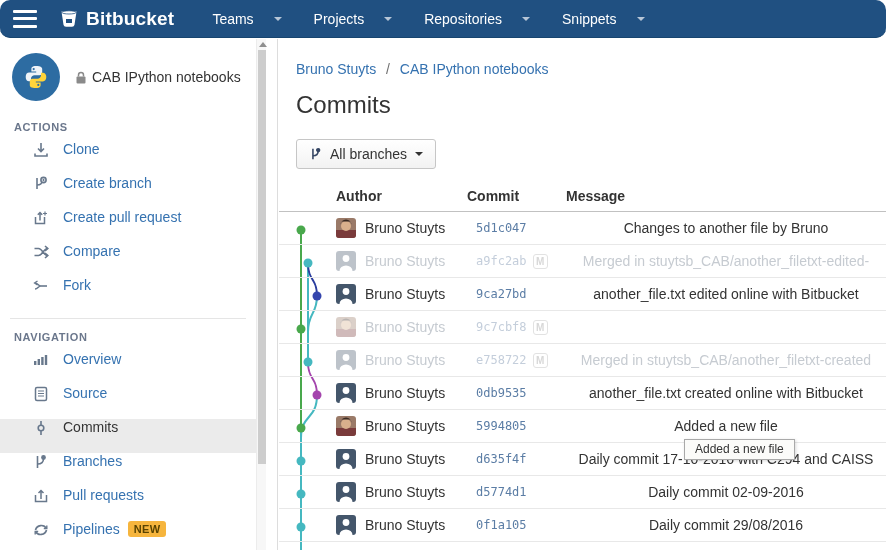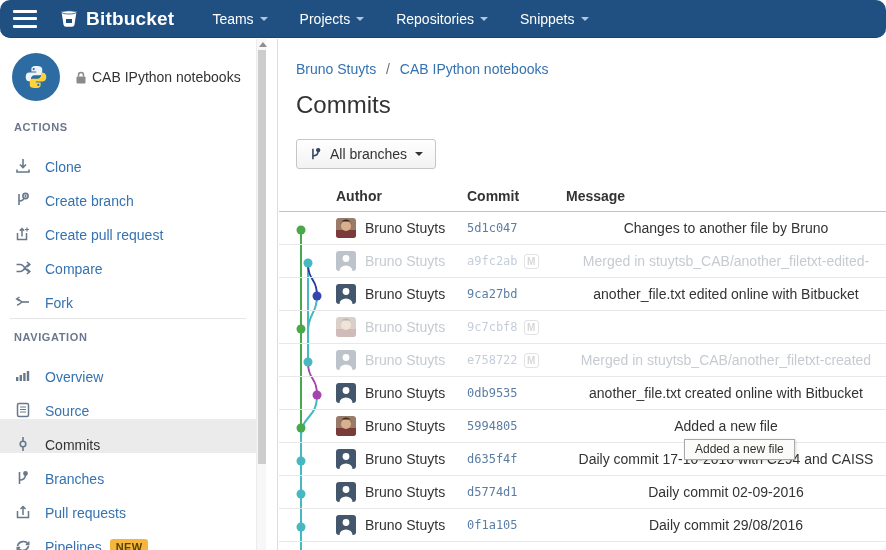--- a/index.html
+++ b/index.html
@@ -11,37 +11,37 @@
     background:#205081; border-bottom:1px solid #17456f;
     display:flex; align-items:center;border-radius:10px; }
   .hamburger { width:24px; height:18px; margin-left:13px; display:flex;
     flex-direction:column; justify-content:space-between; cursor:pointer; }
   .hamburger span { display:block; height:3px; background:#fff; border-radius:1px; }
   .brand { display:flex; align-items:center; margin-left:22px; cursor:pointer; }
   .brand svg { margin-right:7px; }
   .brand-text { color:#fff; font-size:19px; font-weight:bold; letter-spacing:.2px; }
   .nav-menu { display:flex; margin-left:22px; }
   .nav-item { color:#fff; font-size:14px; padding:0 16px; height:38px;
-    display:flex; align-items:center; cursor:pointer; }
+    display:flex; align-items:center; cursor:pointer;gap:14px; }
   .caret { display:inline-block; width:0; height:0; margin-left:6px;
     border-left:4px solid transparent; border-right:4px solid transparent;
     border-top:4px solid #b7c6d7; }
 
   
   .sidebar { position:absolute; left:0; top:39px; width:278px; height:511px;
     background:#fff; border-right:1px solid #ddd; }
   .repo-head { position:absolute; left:12px; top:14px; display:flex; align-items:center; }
   .repo-avatar { width:48px; height:48px; border-radius:50%; background:#2d6ca2;
     display:flex; align-items:center; justify-content:center; }
   .repo-title { margin-left:15px; font-size:14px; color:#333; display:flex; align-items:center; }
   .lock-icon { margin-right:5px; display:inline-flex; }
   .side-label { position:absolute; left:14px; font-size:11px; font-weight:bold;
     color:#6b778c; letter-spacing:.6px; }
   .side-list { position:absolute; left:0; width:256px; }
-  .side-item { height:34px; display:flex; align-items:flex-end; padding-left:14px;
+  .side-item { height:34px; display:flex; align-items:flex-start; padding-left:32px;
     font-size:14px; cursor:pointer; }
   .side-item .s-icon { width:18px; height:18px; margin-right:13px; display:flex;
     align-items:center; justify-content:center; }
   .side-item .s-label { color:#3572b0; }
   .side-item.active { background:#ebebeb; }
   .side-item.active .s-label { color:#333; }
   .side-divider { position:absolute; left:10px; top:279px; width:236px; height:1px; background:#e5e5e5; }
   .new-badge { margin-left:8px; background:#f6b53d; color:#594300; font-size:11px;
     font-weight:bold; padding:2px 6px; border-radius:3px; letter-spacing:.3px; }
 
@@ -77,21 +77,21 @@
     border-bottom:1px solid #c1c1c1; font-size:14px; font-weight:bold; }
   .thead span { position:absolute; top:4px; }
   .th-author { left:57px; } .th-commit { left:188px; } .th-message { left:287px; }
   .rows { position:absolute; left:0; top:28px; width:607px; }
   .row { height:33px; display:flex; align-items:center; border-bottom:1px solid #e8e8e8;
     padding-left:57px; font-size:14px; white-space:nowrap; overflow:hidden; cursor:pointer; }
   .cell-author { width:131px; display:flex; align-items:center; flex:none; }
   .avatar { width:20px; height:20px; border-radius:3px; overflow:hidden; flex:none; }
   .name { margin-left:9px; color:#333; }
   .cell-commit { width:99px; flex:none; display:flex; align-items:center; }
-  .hash { font-family:"DejaVu Sans Mono", monospace; font-size:12px; color:#5b7da5; cursor:pointer; }
+  .hash { font-family:"DejaVu Sans Mono", monospace; font-size:12px; color:#5b7da5; cursor:pointer;margin-left:9px; }
   .m-badge { margin-left:6px; width:15px; height:15px; border:1px solid #c9c9c9;
     border-radius:3px; font-size:10px; font-weight:bold; color:#aaa;
     display:flex; align-items:center; justify-content:center; }
   .cell-msg { flex:1; color:#333; overflow:hidden; }
   .msg2 { color:#c9c9c9; margin-left:4px; }
   .row.faded .name, .row.faded .cell-msg { color:#c6cbd1; }
   .row.faded .hash { color:#c4cedb; }
   .row.faded .avatar { opacity:.35; }
   .row.faded .m-badge { border-color:#e2e2e2; color:#d8d8d8; }
   .row.faded .msg2 { color:#dfe2e6; }

